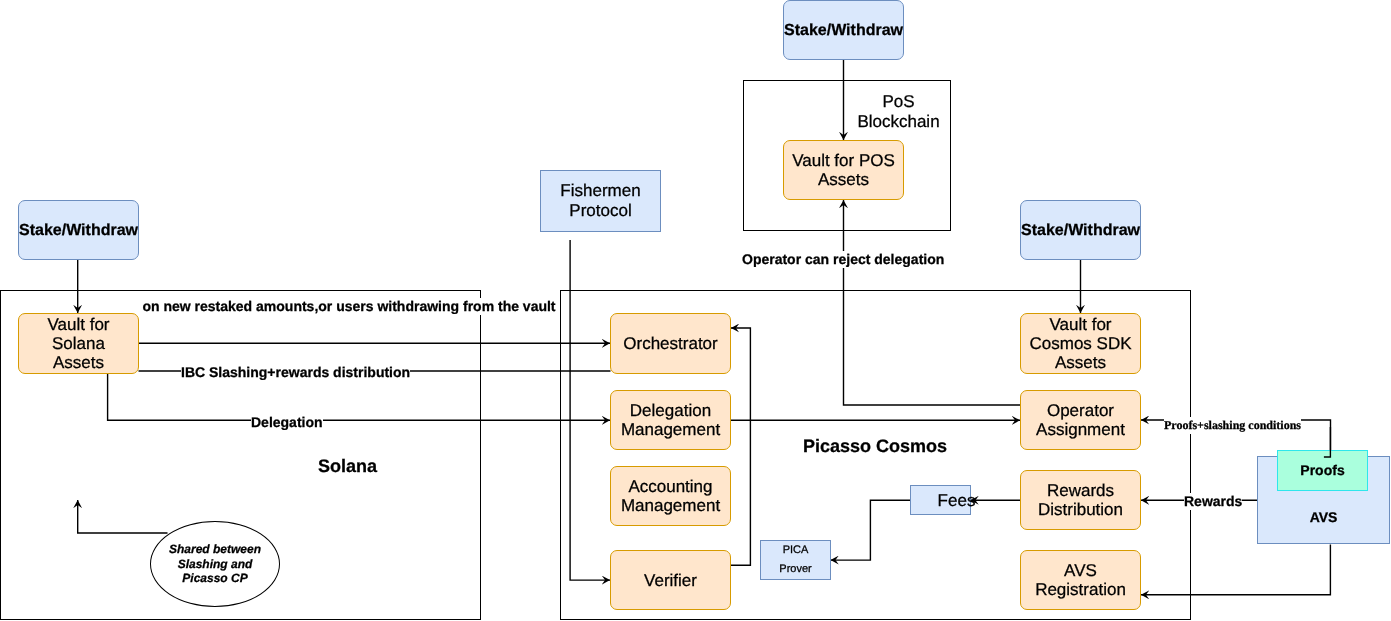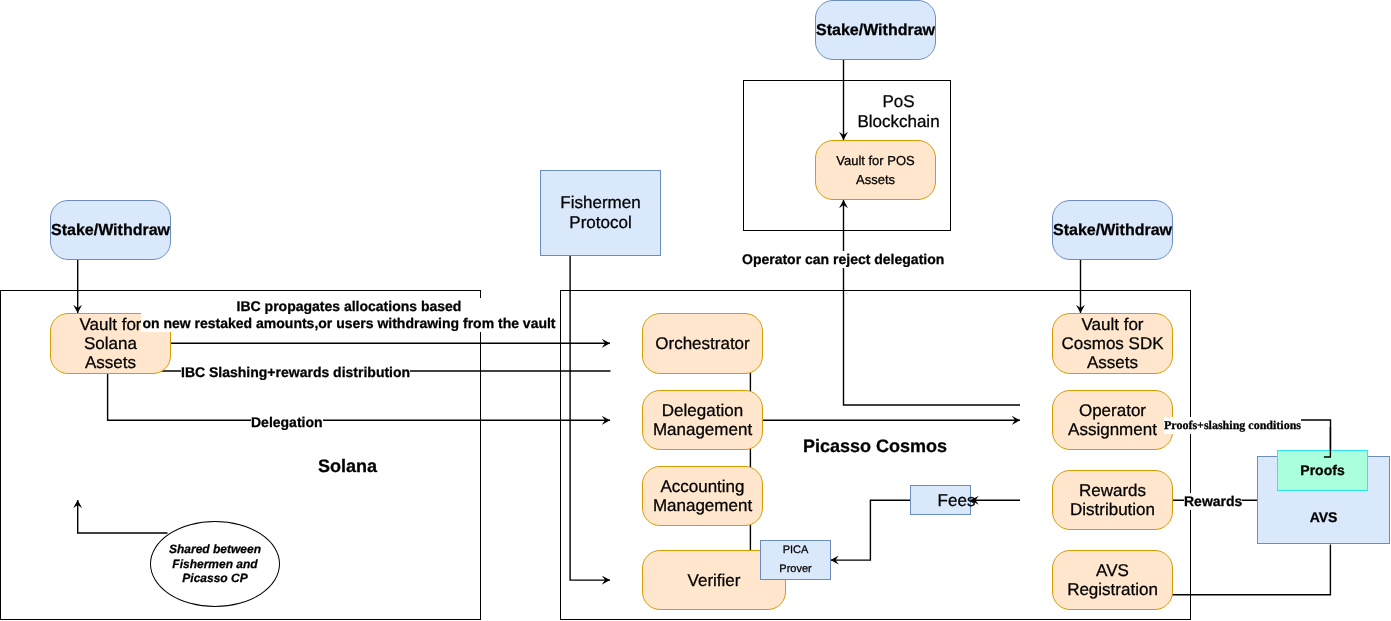--- a/index.html
+++ b/index.html
@@ -4,21 +4,21 @@
 <style>
   html,body{margin:0;padding:0;background:#fff;}
   body{width:1391px;height:621px;overflow:hidden;
        font-family:"Liberation Sans",sans-serif;color:#000;
        text-rendering:geometricPrecision;}
   #stage{position:relative;width:1391px;height:621px;}
   .node,.lbl,.cap{will-change:transform;-webkit-text-stroke:0.26px currentColor;}
   svg.edges{position:absolute;left:0;top:0;width:1391px;height:621px;overflow:visible;}
   .node{position:absolute;box-sizing:border-box;display:flex;align-items:center;
         justify-content:center;text-align:center;line-height:19px;}
-  .rr{border-radius:18px;margin-left:32px;}
+  .rr{border-radius:7px;}
   .orange{background:#ffe6cc;border:1.4px solid #d79b00;}
   .blue{background:#dae8fc;border:1.1px solid #6c8ebf;}
   .green{background:#aaffdd;border:1.3px solid #2ee6ec;}
   .plain{border:1.3px solid #000;background:transparent;}
   .ell{border:1.2px solid #000;border-radius:50%;background:#fff;}
   .lbl{position:absolute;white-space:nowrap;background:#fff;}
   .cap{position:absolute;white-space:nowrap;}
 </style>
 </head>
 <body>
@@ -75,54 +75,54 @@
     <div>PoS</div>
     <div>Blockchain</div>
   </div>
   <div class="cap" style="left:318px;top:456px;font-size:18px;font-weight:bold;">Solana</div>
   <div class="cap" style="left:803px;top:436px;font-size:18px;font-weight:bold;">Picasso Cosmos</div>
 
   <div class="node rr blue" style="left:783px;top:0px;width:121px;height:60px;font-size:16px;font-weight:bold;">
     <span>Stake/Withdraw</span>
   </div>
 
-  <div class="node rr orange" style="left:783px;top:140px;width:121px;height:60px;font-size:13px;">
+  <div class="node rr orange" style="left:783px;top:140px;width:121px;height:60px;font-size:17px;">
     <span><span>Vault for POS</span><br><span>Assets</span></span>
   </div>
 
   <div class="node rr blue" style="left:17.5px;top:200px;width:121px;height:60px;font-size:16px;font-weight:bold;">
     <span>Stake/Withdraw</span>
   </div>
 
   <div class="node rr orange" style="left:17.5px;top:313px;width:121px;height:61px;font-size:17px;">
     <span><span>Vault for</span><br><span>Solana</span><br><span>Assets</span></span>
   </div>
 
 
   <div class="node ell" style="left:150px;top:521px;width:130px;height:86px;font-size:12px;font-style:italic;font-weight:bold;line-height:14.5px;">
-    <span><span>Shared between</span><br><span>Fishermen and</span><br><span>Picasso CP</span></span>
+    <span><span>Shared between</span><br><span>Slashing and</span><br><span>Picasso CP</span></span>
   </div>
 
-  <div class="node blue" style="left:540px;top:170px;width:121px;height:86px;font-size:17px;line-height:20px;">
+  <div class="node blue" style="left:540px;top:170px;width:121px;height:62px;font-size:17px;line-height:20px;">
     <span><span>Fishermen</span><br><span>Protocol</span></span>
   </div>
 
   <div class="node rr orange" style="left:610px;top:313px;width:121px;height:61px;font-size:17px;">
     <span>Orchestrator</span>
   </div>
 
   <div class="node rr orange" style="left:610px;top:390px;width:121px;height:60px;font-size:17px;">
     <span><span>Delegation</span><br><span>Management</span></span>
   </div>
 
   <div class="node rr orange" style="left:610px;top:466px;width:121px;height:60px;font-size:17px;">
     <span><span>Accounting</span><br><span>Management</span></span>
   </div>
 
-  <div class="node rr orange" style="left:610px;top:550px;width:144px;height:60px;font-size:17px;">
+  <div class="node rr orange" style="left:610px;top:550px;width:121px;height:60px;font-size:17px;">
     <span>Verifier</span>
   </div>
 
   <div class="node blue" style="left:760px;top:540px;width:71px;height:40px;font-size:11px;">
     <span><span>PICA</span><br><span>Prover</span></span>
   </div>
 
   <div class="node blue" style="left:910px;top:485px;width:61px;height:30px;font-size:17px;padding-left:32px;">
     <span>Fees</span>
   </div>
@@ -155,21 +155,20 @@
     <span>Proofs</span>
   </div>
 
   <svg class="edges" viewBox="0 0 1391 621">
     <g fill="none" stroke="#000" stroke-width="1.4">
       <path d="M1323.9,457 L1330.4,457 L1330.4,427"></path>
     </g>
   </svg>
 
   <div class="lbl" style="left:141px;top:297.5px;width:416px;text-align:center;font-size:14px;font-weight:bold;line-height:17px;">
-    <div>IBC propagates allocations based</div>
     <div>on new restaked amounts,or users withdrawing from the vault</div>
   </div>
 
   <div class="lbl" style="left:181px;top:363.5px;font-size:14px;font-weight:bold;line-height:17px;">IBC Slashing+rewards distribution</div>
 
   <div class="lbl" style="left:251.3px;top:414px;font-size:14px;font-weight:bold;line-height:17px;">Delegation</div>
 
   <div class="lbl" style="left:741.5px;top:251.2px;font-size:14px;font-weight:bold;line-height:17px;">Operator can reject delegation</div>
 
   <div class="lbl" style="left:1164.3px;top:417px;font-size:12px;font-weight:bold;line-height:17px;font-family:Liberation Serif, serif;">Proofs+slashing conditions</div>

